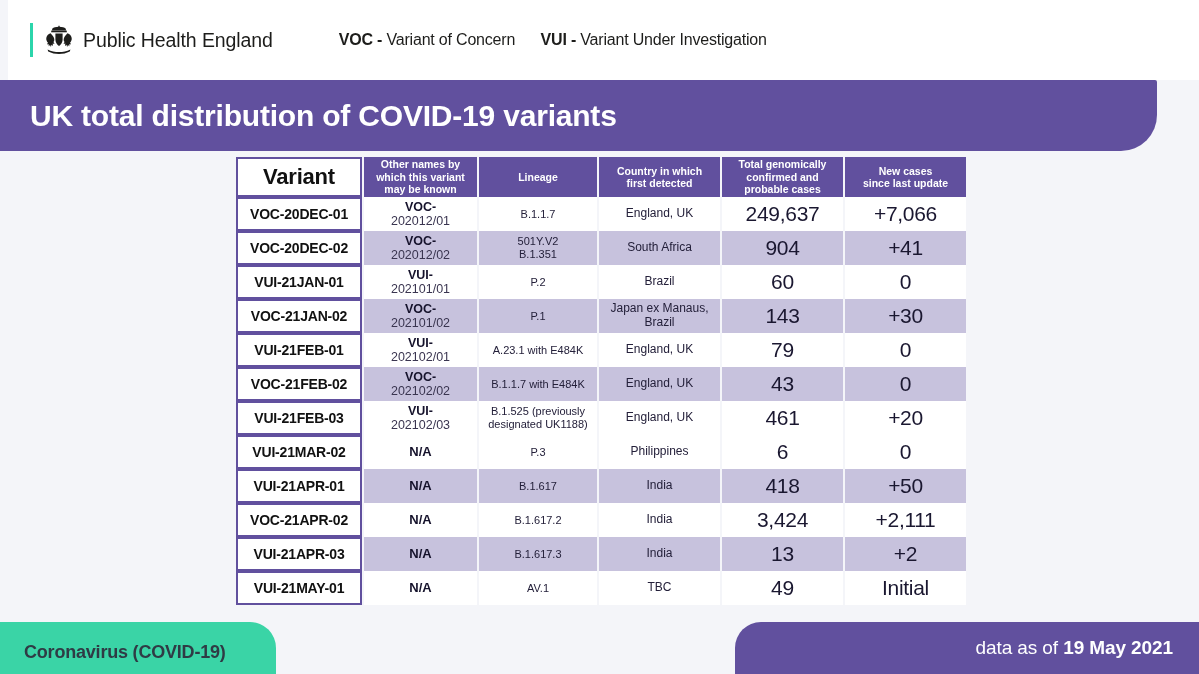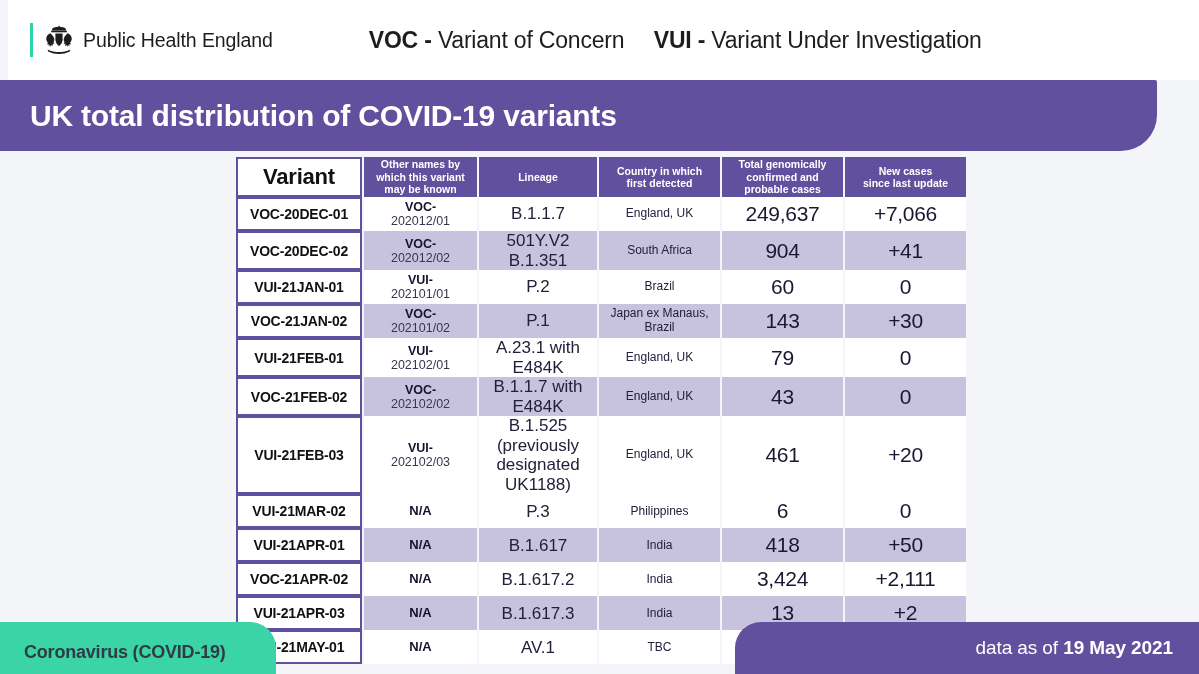--- a/index.html
+++ b/index.html
@@ -46,22 +46,22 @@
     flex: 0 0 30px;
   }
   .logo-text {
     font-size: 19.5px;
     color: #1d1d1b;
     letter-spacing: -0.1px;
     white-space: nowrap;
   }
 
   .legend {
-    margin-left: 96px;
-    font-size: 23px;
+    margin-left: 66px;
+    font-size: 16px;
     color: #1d1d1b;
     white-space: nowrap;
     letter-spacing: -0.2px;
   }
   .legend .abbr { font-weight: bold; }
   .legend .sep  { display: inline-block; width: 17px; }
 
   
   .title-banner {
     position: absolute;
@@ -144,21 +144,21 @@
     letter-spacing: -0.2px;
   }
   tbody tr.shaded td:not(.variant) { background: #c7c2dd; }
   tbody tr.plain  td:not(.variant) { background: #ffffff; }
 
   td.other { font-size: 12px; line-height: 1.12; text-align: left; padding-left: 12px; }
   td.other .prefix { font-weight: bold; color: #15122b; display: block; font-size: 12.5px; }
   td.other .suffix { color: #3a3550; display: block; font-size: 12.5px; }
   td.other.na { text-align: center; padding-left: 0; font-weight: bold; font-size: 13px; color: #15122b; }
 
-  td.lineage { font-size: 17px; line-height: 1.15; margin-top: 12px; }
+  td.lineage { font-size: 11px; line-height: 1.15; margin-top: 12px; }
   td.country { font-size: 12px; line-height: 1.15; }
   td.total   { font-size: 21px; color: #1a1730; letter-spacing: -0.3px; }
   td.newcase { font-size: 21px; color: #1a1730; letter-spacing: -0.3px; }
 
   
   .bottom-teal {
     position: absolute;
     left: 0;
     top: 622px;
     width: 276px;

